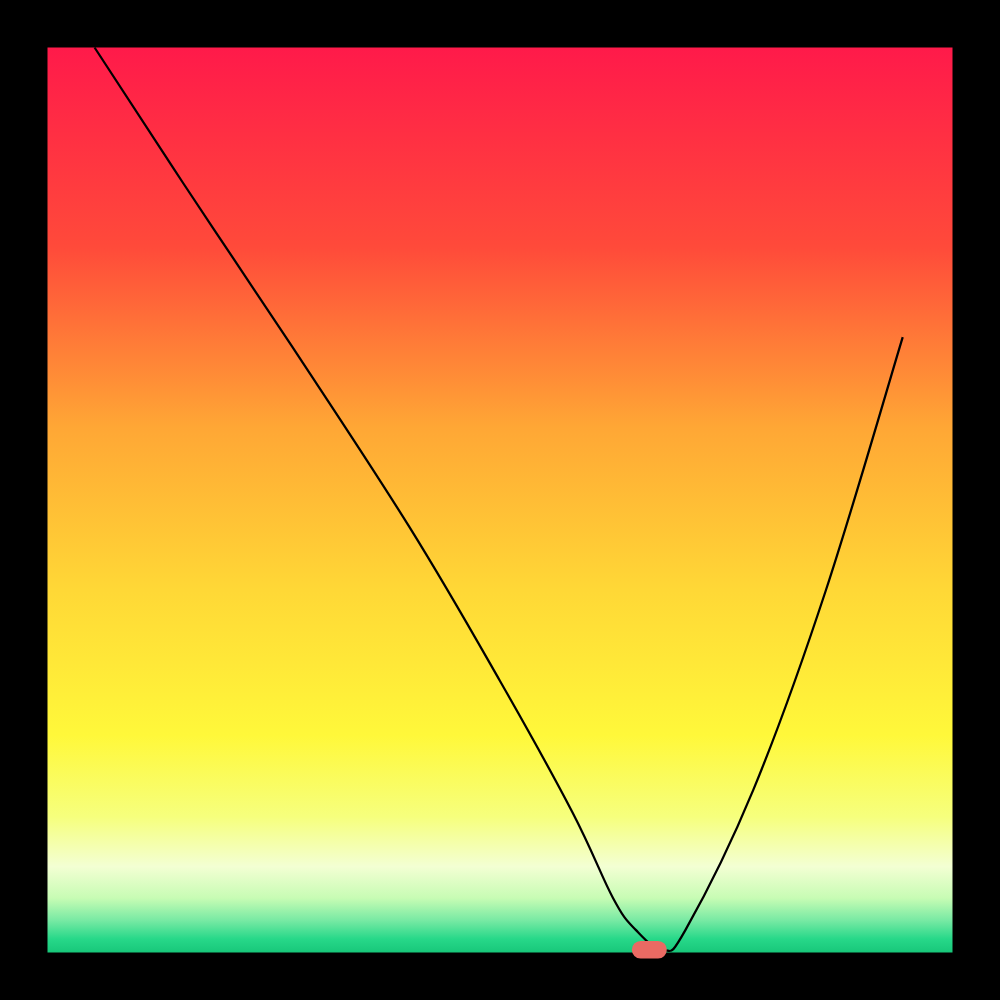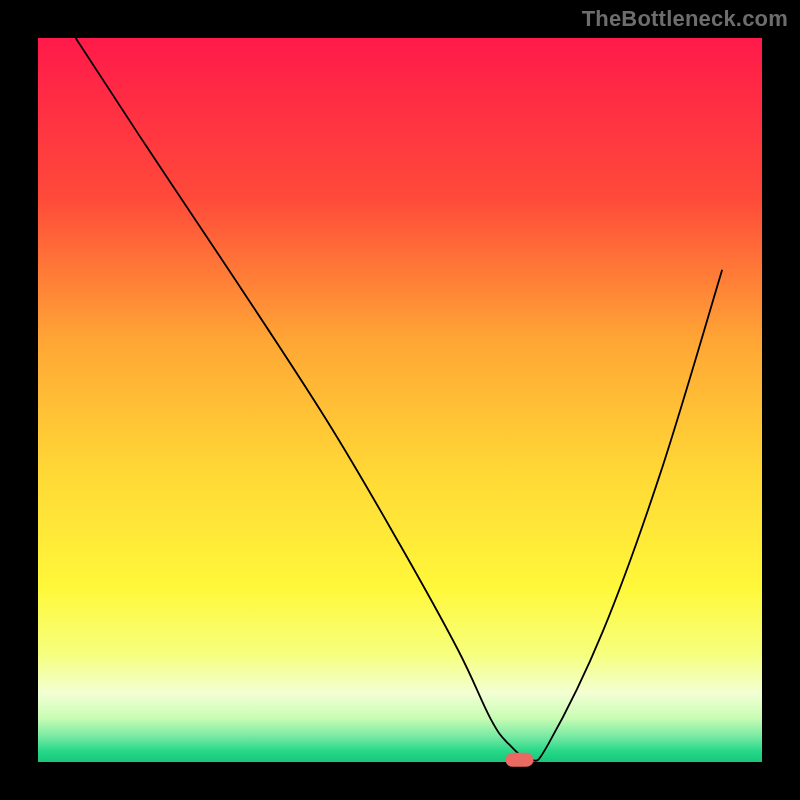--- a/index.html
+++ b/index.html
@@ -27,21 +27,20 @@
     z-index: 10;
   }
   svg {
     display: block;
   }
 </style>
 </head>
 <body>
 
 <div class="container">
-  <div class="watermark">TheBottleneck.com</div>
 
   <svg id="chart-svg" width="800" height="800" viewBox="0 0 800 800">
     <defs>
       <linearGradient id="bg-grad" x1="0" y1="0" x2="0" y2="1">
           <stop offset="0%" stop-color="#ff1a4a"></stop>
           <stop offset="22%" stop-color="#ff4a3a"></stop>
           <stop offset="42%" stop-color="#ffa735"></stop>
           <stop offset="60%" stop-color="#ffd836"></stop>
           <stop offset="76%" stop-color="#fff83a"></stop>
           <stop offset="85%" stop-color="#f6ff7d"></stop>

